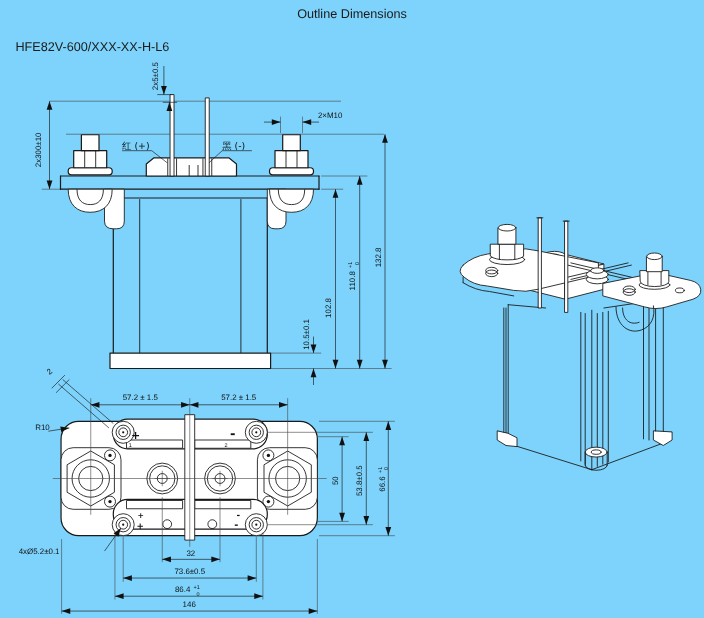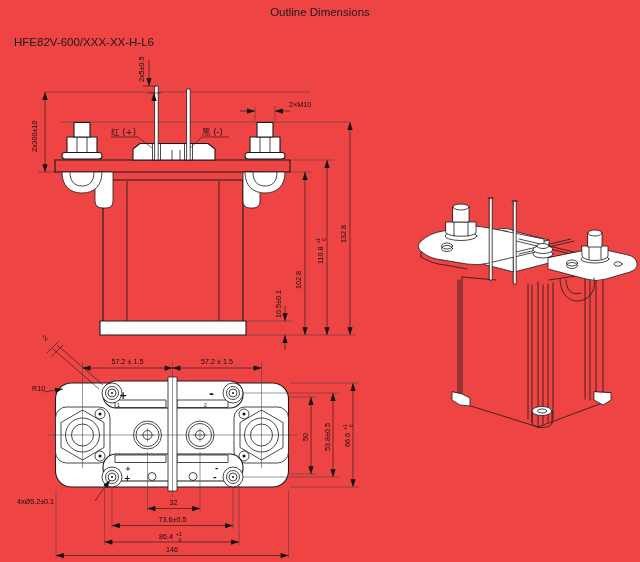--- a/index.html
+++ b/index.html
@@ -1,16 +1,16 @@
 <!DOCTYPE html>
 <html><head>
 <meta charset="utf-8">
 <style>
   html,body{margin:0;padding:0;background:#fff;}
-  #canvas{position:relative;width:640px;height:562px;background:#ef4444;overflow:hidden;
+  #canvas{position:relative;width:640px;height:562px;background:#7dd3fc;overflow:hidden;
           font-family:"Liberation Sans",sans-serif;}
   svg{display:block;}
   .s1{stroke:#1a1a1a;stroke-width:1.1;fill:none;stroke-linejoin:round;stroke-linecap:round;}
   .s2{stroke:#1a1a1a;stroke-width:.8;fill:none;stroke-linejoin:round;}
   .w {fill:#fff;stroke:#1a1a1a;stroke-width:1.1;stroke-linejoin:round;}
   .w2{fill:#fff;stroke:#1a1a1a;stroke-width:.8;stroke-linejoin:round;}
   .d {stroke:#1a1a1a;stroke-width:.6;fill:none;}
   .e {stroke:#444;stroke-width:.55;fill:none;}
   .t {font-family:"Liberation Sans",sans-serif;font-size:7.2px;fill:#111;}
   .ts{font-family:"Liberation Sans",sans-serif;font-size:5px;fill:#111;}

